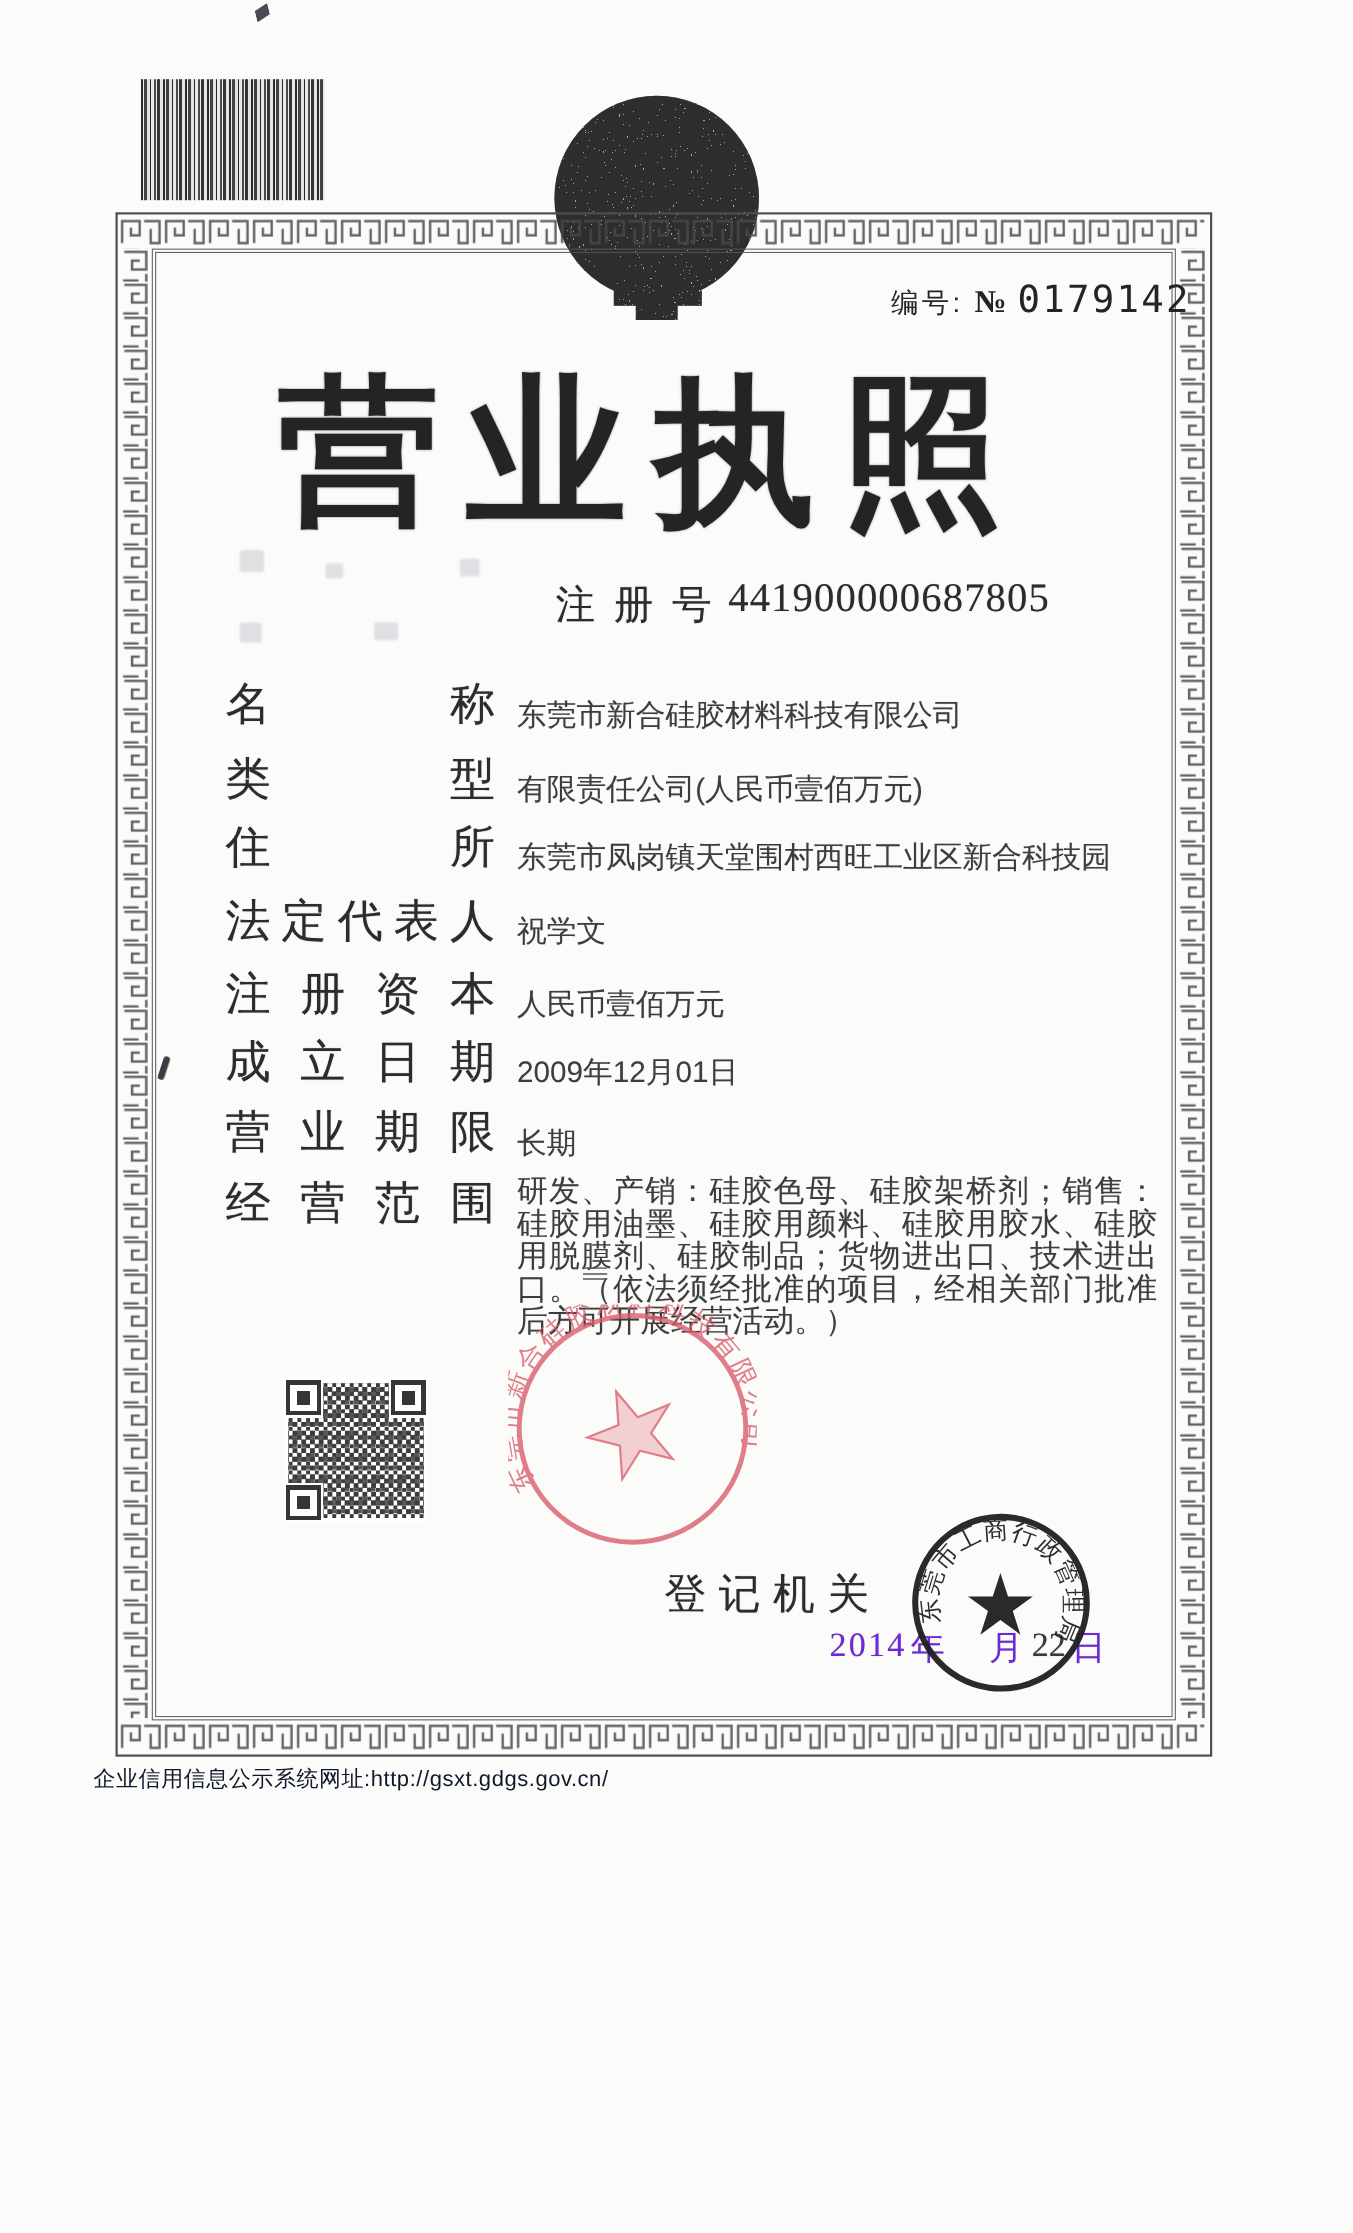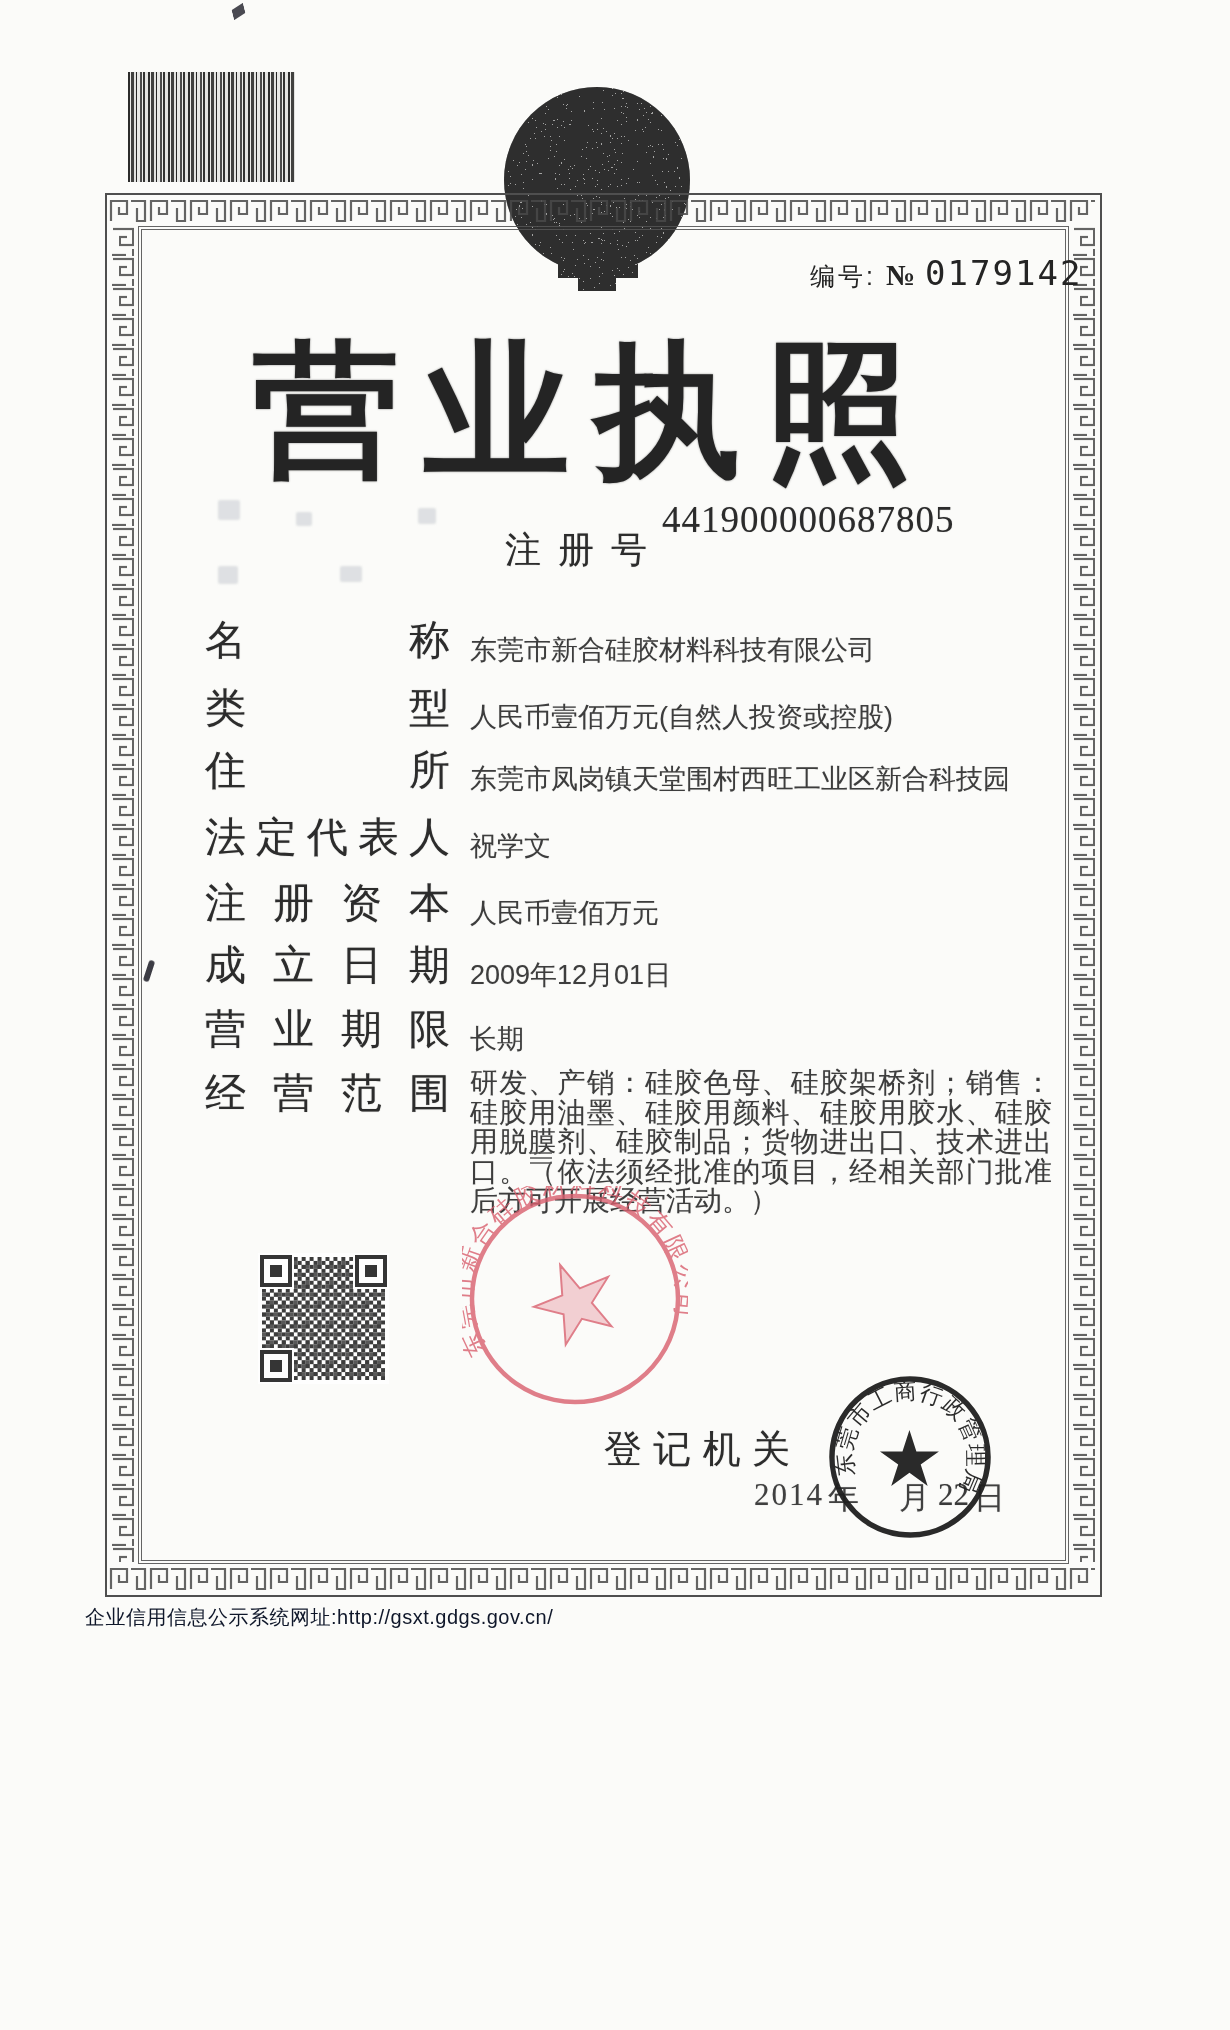--- a/index.html
+++ b/index.html
@@ -25,34 +25,34 @@
   
   .serial{left:810px;top:253px;display:flex;align-items:baseline;gap:10px;color:#242424;}
   .serial .lbl{font-size:25px;letter-spacing:3px;}
   .serial .sym{font-size:29px;font-weight:bold;font-family:"Liberation Serif",serif;}
   .serial .num{font-size:34px;font-family:"DejaVu Sans Mono",monospace;letter-spacing:2px;}
   .doc-title{left:253px;top:336px;width:658px;font-size:146px;line-height:1.05;font-weight:900;
     color:#242424;font-family:"Liberation Serif",serif;text-shadow:0 0 2px rgba(25,25,25,.55);}
   [data-justify]{display:flex;justify-content:space-between;}
   .reg-label{left:505px;top:526px;width:142px;font-size:36px;color:#2c2c2c;
     font-family:"Liberation Serif",serif;text-shadow:0 0 1px rgba(0,0,0,.35);}
-  .reg-number{left:662px;top:498px;font-size:37px;letter-spacing:1px;color:#2b2b2b;
+  .reg-number{left:662px;top:522px;font-size:37px;letter-spacing:1px;color:#2b2b2b;
     font-family:"Liberation Serif",serif;text-shadow:0 0 1px rgba(0,0,0,.3);}
   
   .f-label{left:205px;width:245px;font-size:41px;line-height:1;color:#2c2c2c;font-weight:500;
     font-family:"Liberation Serif",serif;text-shadow:0 0 1px rgba(0,0,0,.4);}
   .f-value{left:470px;font-size:27px;color:#3d3d3d;text-shadow:0 0 1px rgba(0,0,0,.2);}
   .scope{left:470px;top:1068px;width:582px;font-size:28px;line-height:29.5px;
     text-align:justify;color:#3d3d3d;text-shadow:0 0 1px rgba(0,0,0,.2);}
   
   .qr{left:258px;top:1253px;width:131px;height:131px;opacity:.88;}
   .company-seal{left:462px;top:1186px;width:226px;height:226px;opacity:.8;}
   .registrar-label{left:604px;top:1424px;width:186px;font-size:38px;color:#2c2c2c;
     font-family:"Liberation Serif",serif;text-shadow:0 0 1px rgba(0,0,0,.35);}
-  .date-part{top:1477px;font-size:31px;color:#404040;font-family:"Liberation Serif",serif;
+  .date-part{top:1477px;font-size:31px;color:#6d28d9;font-family:"Liberation Serif",serif;
     text-shadow:0 0 1px rgba(0,0,0,.3);}
   .d-year{left:754px;letter-spacing:2px;}
   .d-yu{left:828px;}
   .d-mu{left:899px;}
   .d-day{left:938px;color:#3a3a3a;}
   .d-du{left:974px;}
   .registrar-seal{left:824px;top:1371px;width:172px;height:172px;opacity:.95;z-index:5;}
   .footer-left{left:85px;top:1604px;font-size:20px;color:#0f172a;letter-spacing:.5px;}
   .footer-right{left:694px;top:1599px;font-size:24.5px;font-weight:600;color:#2a2a2a;
     font-family:"Liberation Serif",serif;letter-spacing:1px;text-shadow:0 0 1px rgba(0,0,0,.3);}
@@ -149,21 +149,21 @@
   <div class="abs f-label" style="top:620px;" data-justify="">
       <span>名</span>
       <span>称</span>
     </div>
   <div class="abs f-value" style="top:632px;">东莞市新合硅胶材料科技有限公司</div>
 
   <div class="abs f-label" style="top:688px;" data-justify="">
       <span>类</span>
       <span>型</span>
     </div>
-  <div class="abs f-value" style="top:699px;">人民币壹佰万元(自然人投资或控股)</div>
+  <div class="abs f-value" style="top:699px;">有限责任公司(人民币壹佰万元)</div>
 
   <div class="abs f-label" style="top:750px;" data-justify="">
       <span>住</span>
       <span>所</span>
     </div>
   <div class="abs f-value" style="top:761px;">东莞市凤岗镇天堂围村西旺工业区新合科技园</div>
 
   <div class="abs f-label" style="top:817px;" data-justify="">
       <span>法</span>
       <span>定</span>

